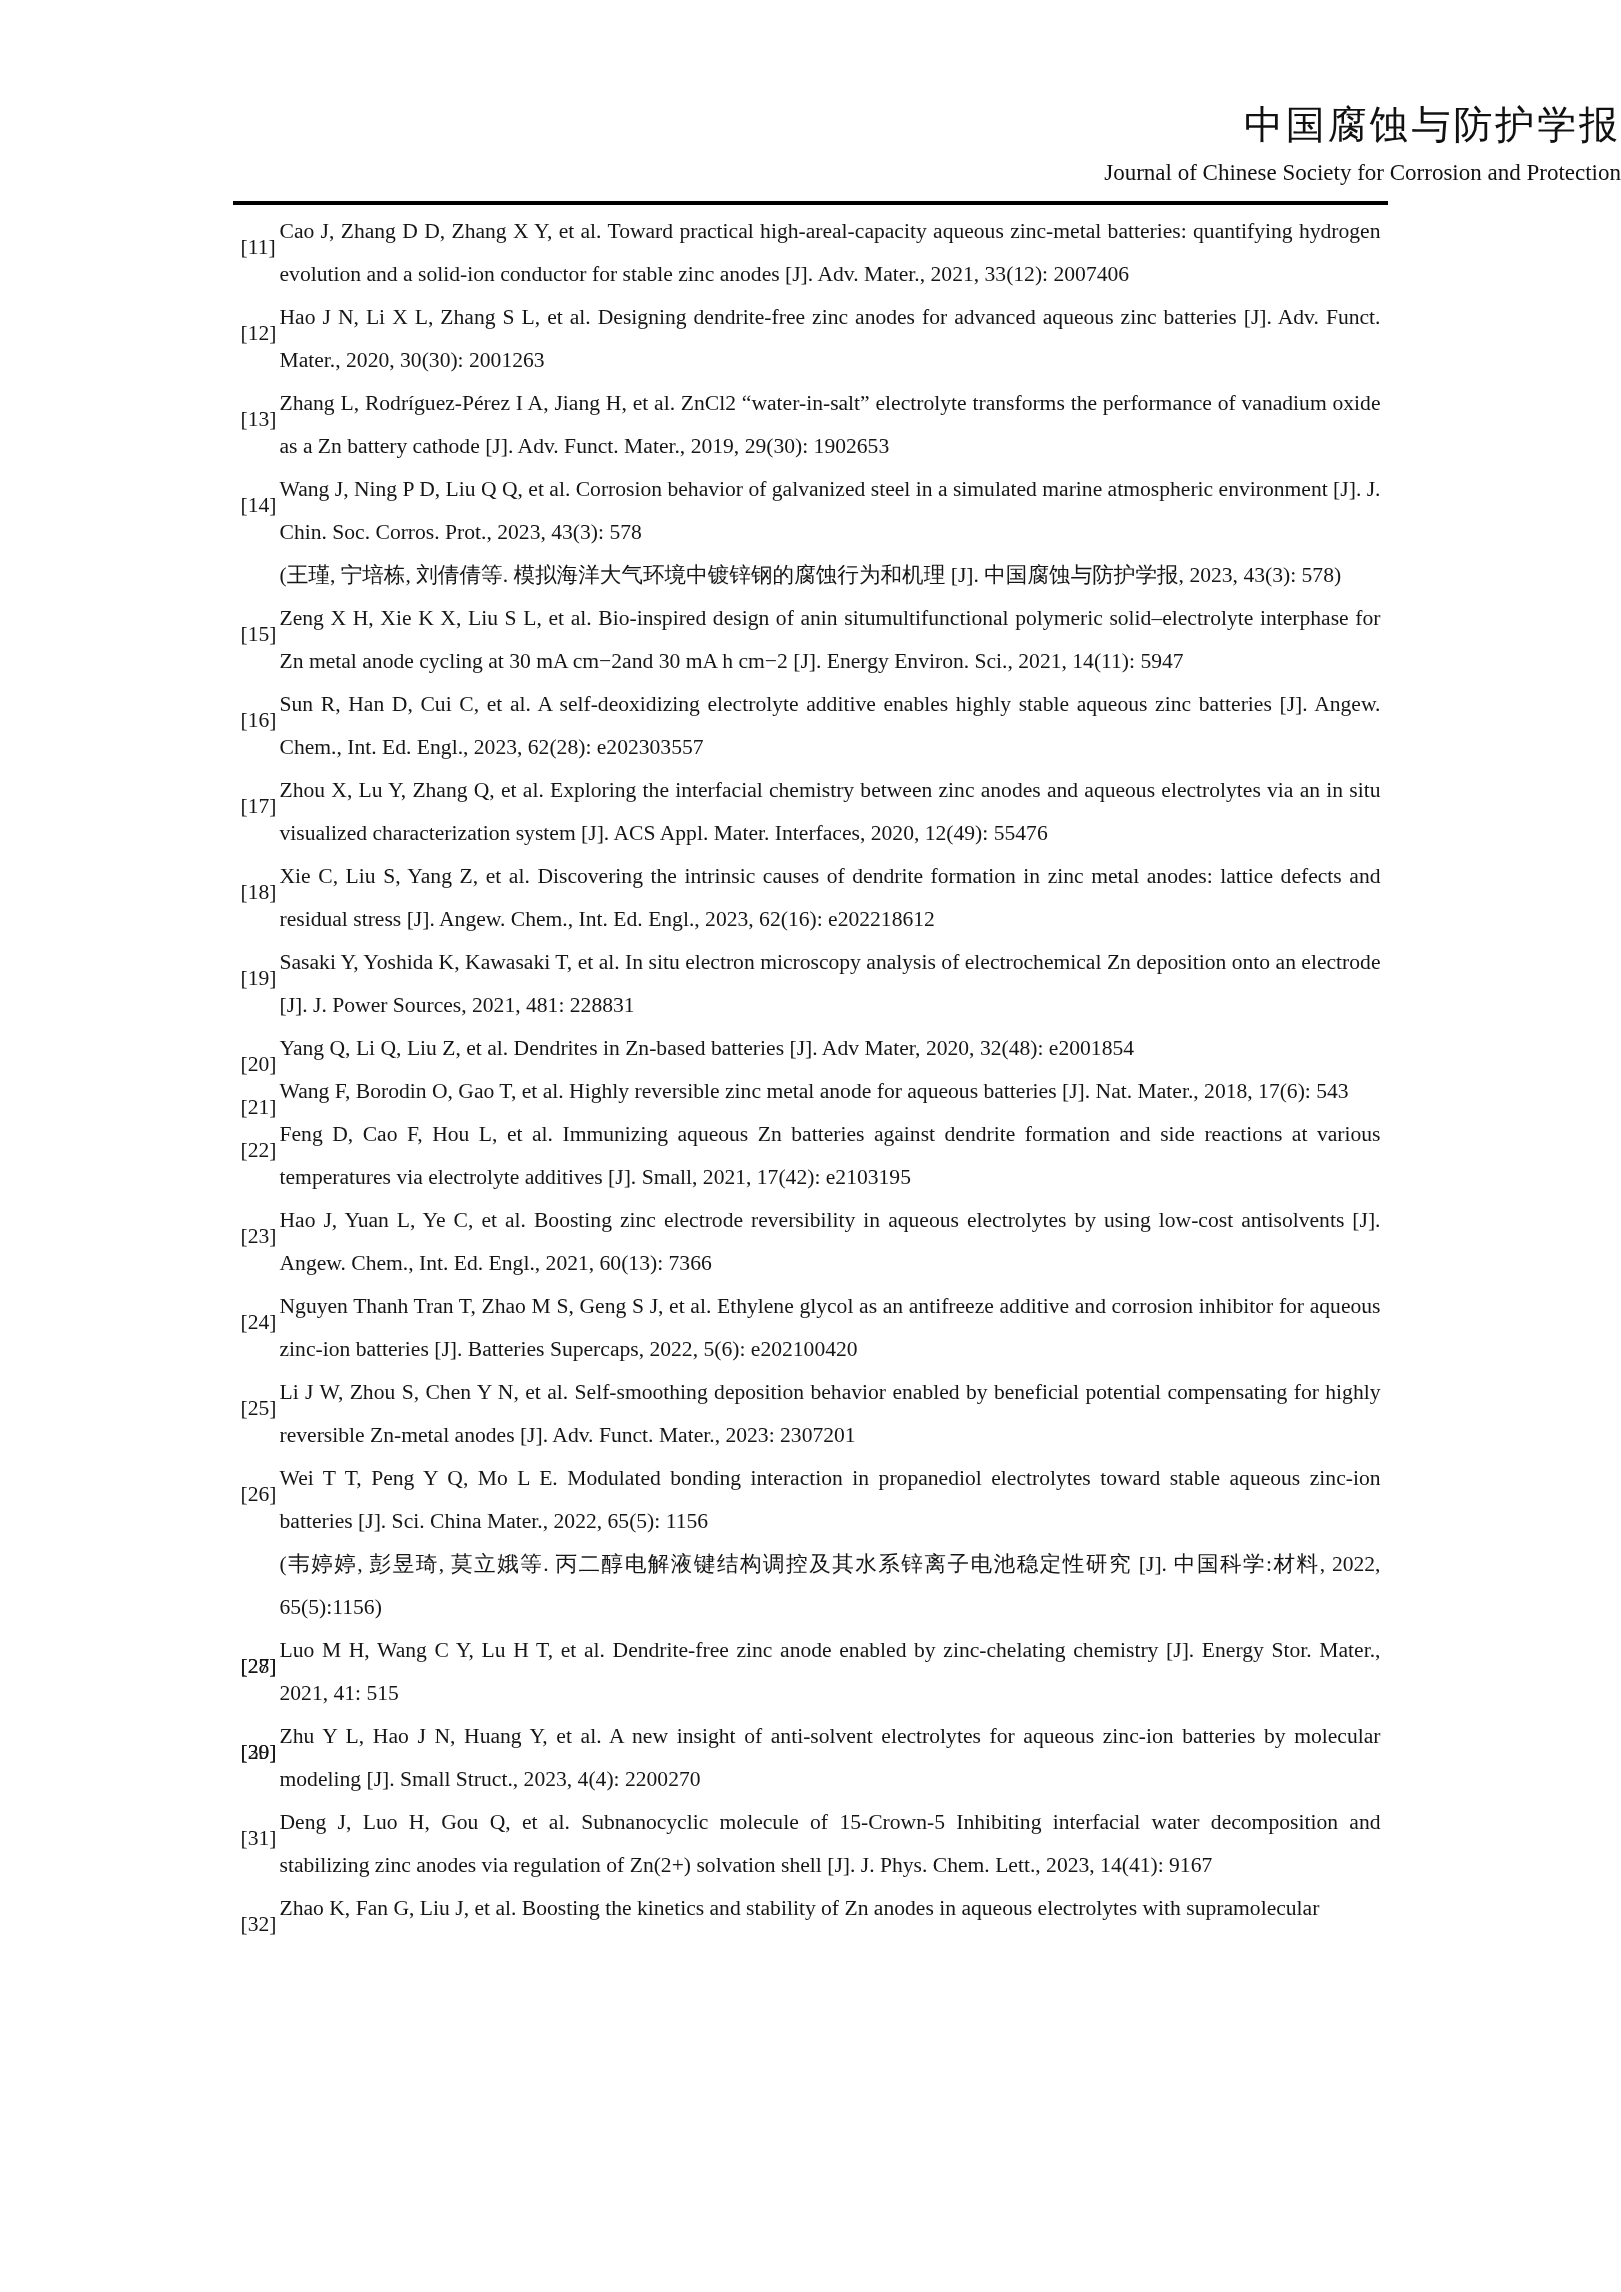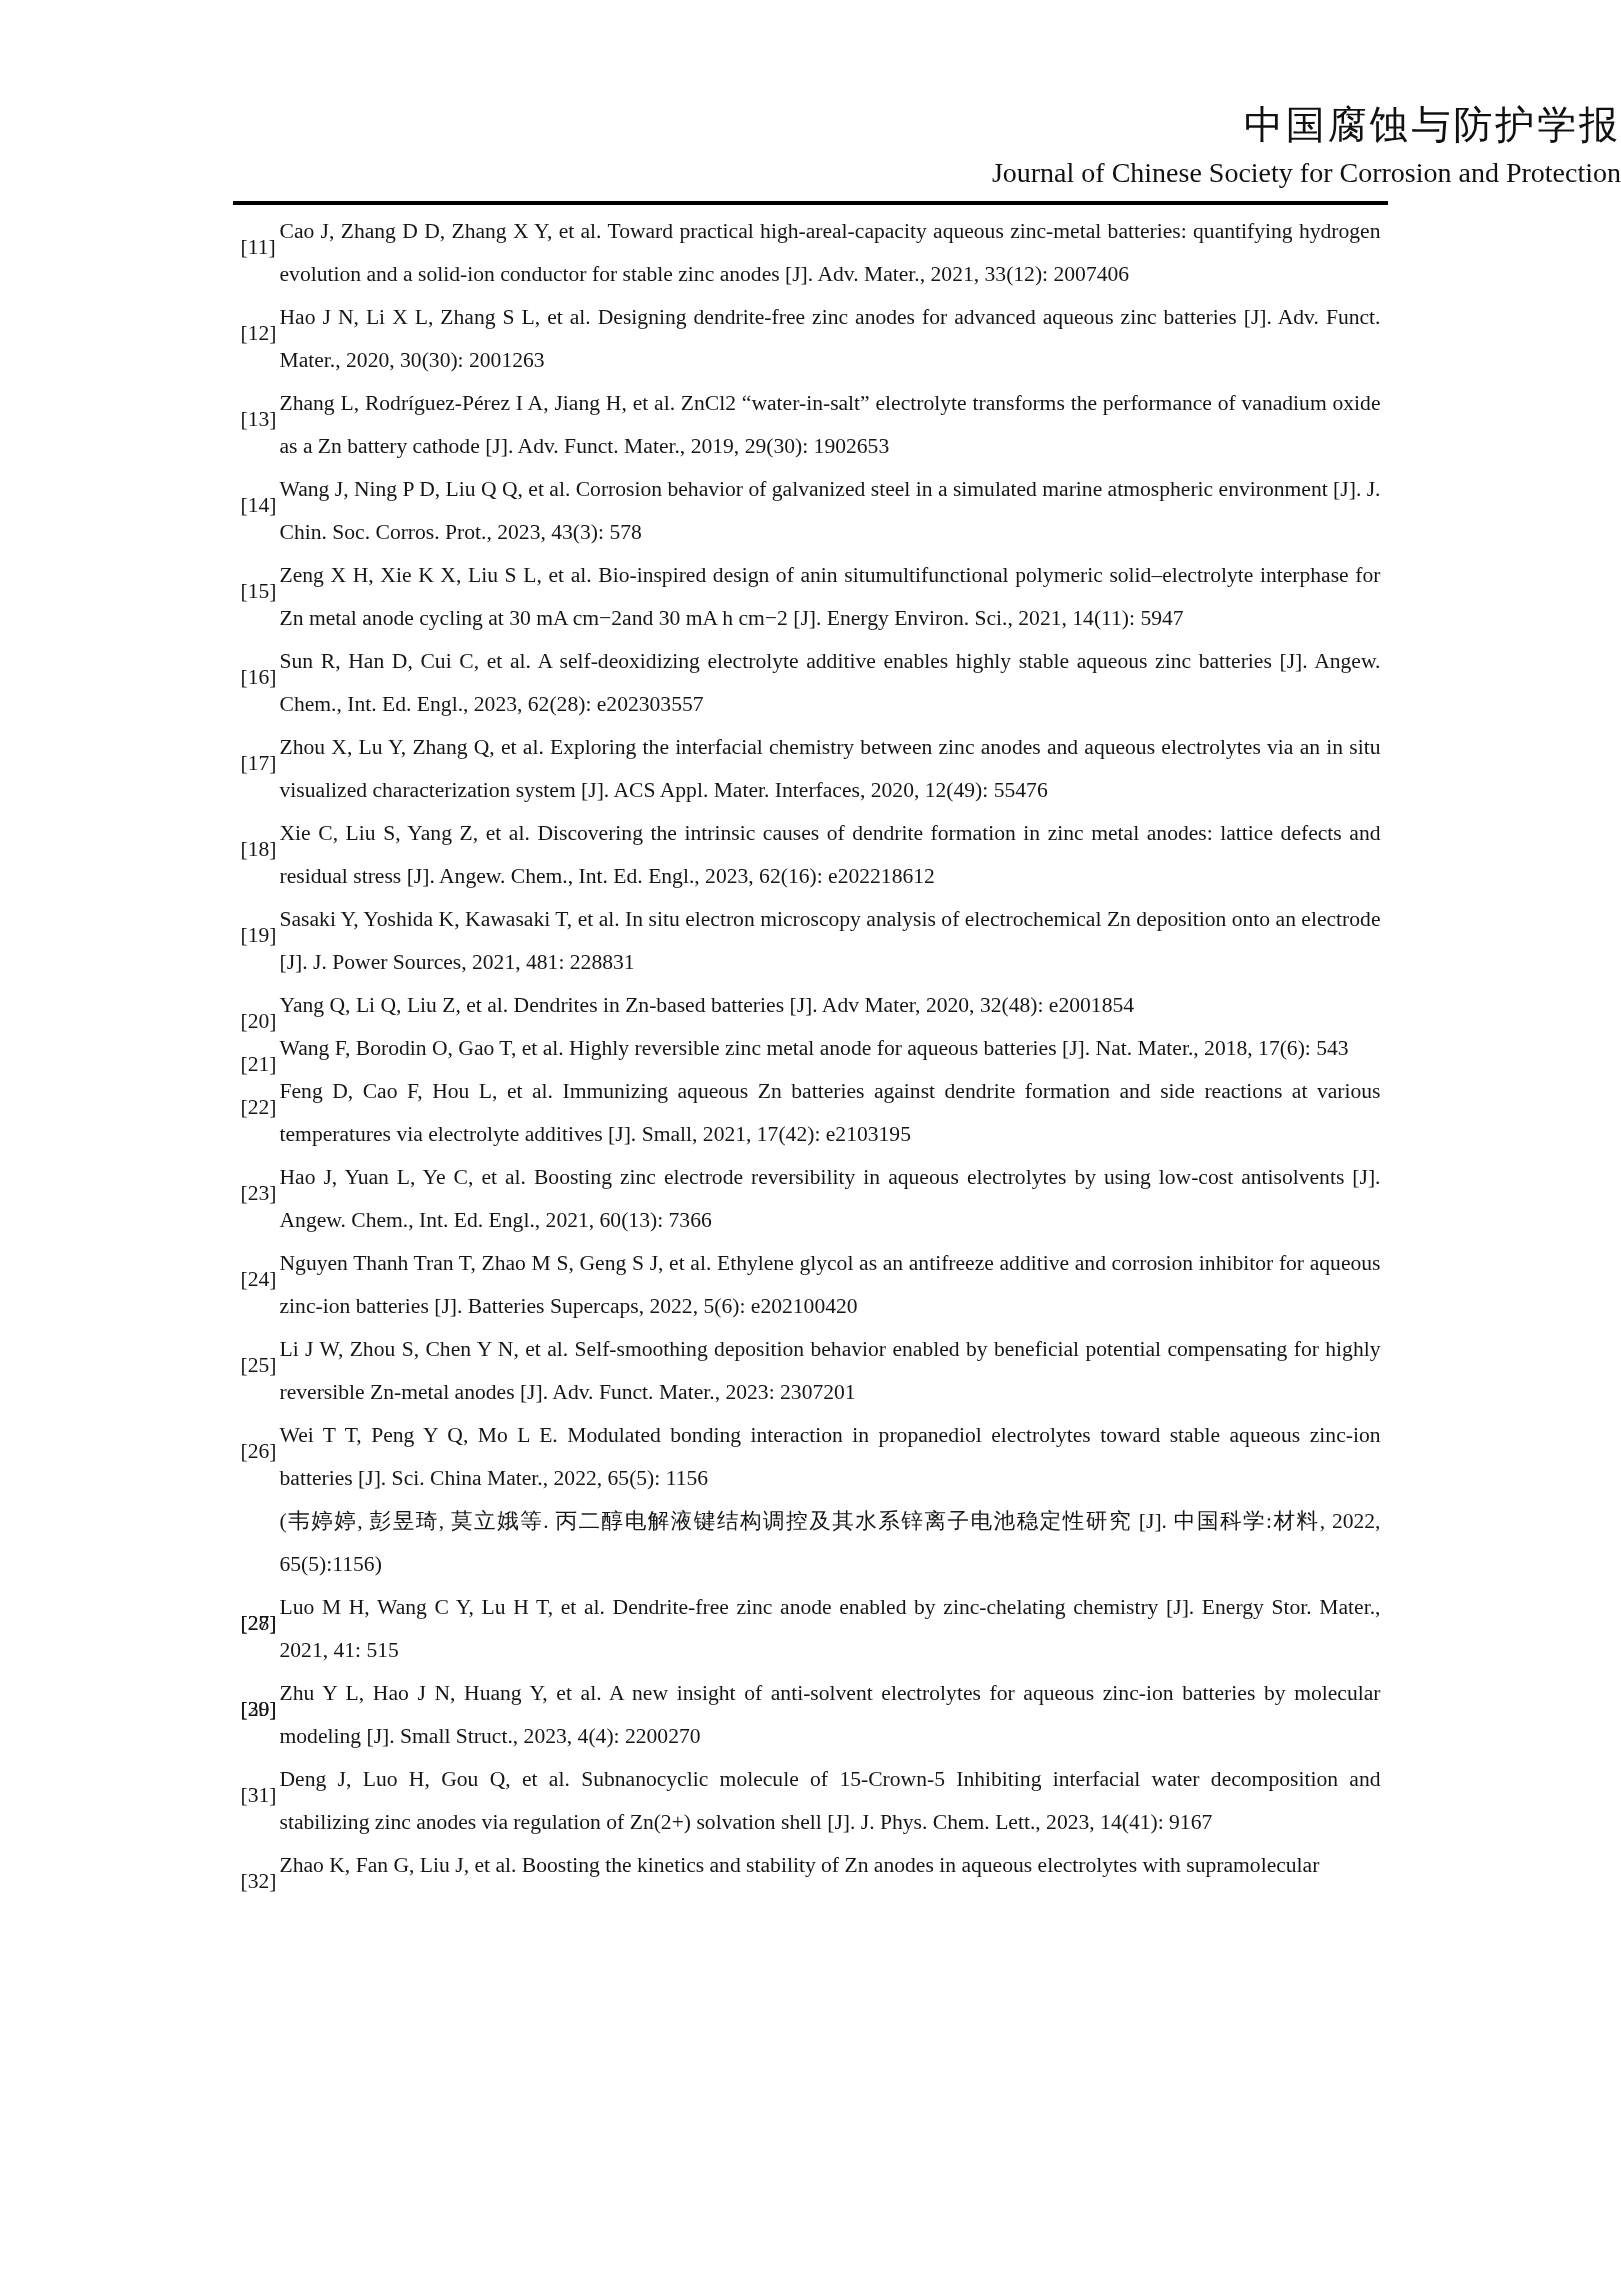--- a/index.html
+++ b/index.html
@@ -21,21 +21,21 @@
     text-align: right;
     padding-top: 102px;
   }
   .title-cn {
     font-size: 39px;
     line-height: 45px;
     letter-spacing: 2.9px;
     color: #111111;
   }
   .title-en {
-    font-size: 28px;
+    font-size: 23px;
     line-height: 39px;
     margin-top: 5.9px;
     color: #111111;
   }
   .rule {
     width: 1155px;
     height: 3.9px;
     background: #000000;
     margin: 8.8px auto 0 auto;
   }
@@ -83,20 +83,21 @@
 
     <div class="ref">
       <span class="ref-label">[13]</span>
       <span class="ref-text">Zhang L, Rodríguez-Pérez I A, Jiang H, et al. ZnCl2 “water-in-salt” electrolyte transforms the performance of vanadium oxide as a Zn battery cathode [J]. Adv. Funct. Mater., 2019, 29(30): 1902653</span>
       
     </div>
 
     <div class="ref">
       <span class="ref-label">[14]</span>
       <span class="ref-text">Wang J, Ning P D, Liu Q Q, et al. Corrosion behavior of galvanized steel in a simulated marine atmospheric environment [J]. J. Chin. Soc. Corros. Prot., 2023, 43(3): 578</span>
+      <div class="ref-cn">(王瑾, 宁培栋, 刘倩倩等. 模拟海洋大气环境中镀锌钢的腐蚀行为和机理 [J]. 中国腐蚀与防护学报, 2023, 43(3): 578)</div>
     </div>
 
     <div class="ref">
       <span class="ref-label">[15]</span>
       <span class="ref-text">Zeng X H, Xie K X, Liu S L, et al. Bio-inspired design of anin situmultifunctional polymeric solid–electrolyte interphase for Zn metal anode cycling at 30 mA cm−2and 30 mA h cm−2 [J]. Energy Environ. Sci., 2021, 14(11): 5947</span>
       
     </div>
 
     <div class="ref">
       <span class="ref-label">[16]</span>

